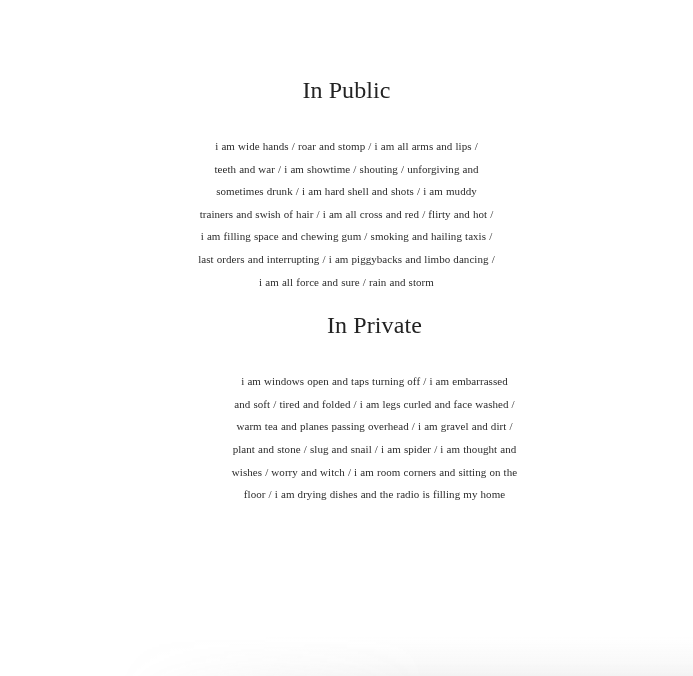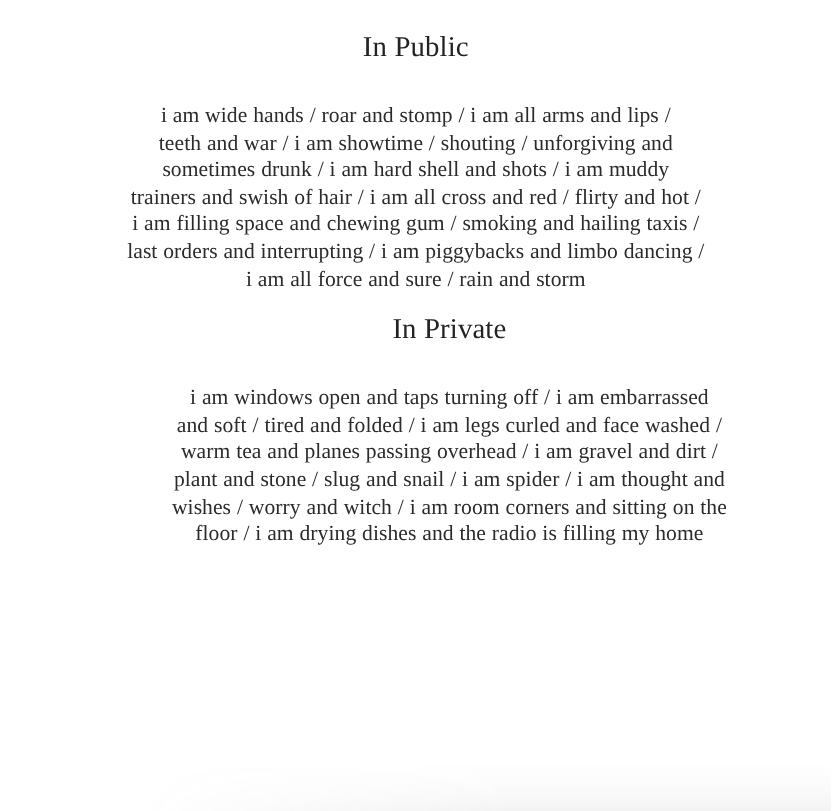--- a/index.html
+++ b/index.html
@@ -49,21 +49,21 @@
         rgba(0,0,0,0.55) 40%,
         rgba(0,0,0,1) 62%,
         rgba(0,0,0,1) 100%);
   }
 
   .poem-wrap {
     position: absolute;
     left: 0;
     top: 0;
     width: 693px;
-    padding-top: 25px;
+    padding-top: 75px;
     box-sizing: border-box;
   }
 
   .section {
     width: 100%;
   }
 
   .section + .section {
     margin-top: 17px;
     margin-left: 28px;
@@ -77,21 +77,21 @@
     text-align: center;
     color: #232323;
     margin: 0;
     letter-spacing: 0.1px;
   }
 
   .stanza {
     width: 512px;
     margin: 0 auto;
     padding-top: 30px;
-    font-size: 18px;
+    font-size: 11px;
     line-height: 22.6px;
     text-align: center;
     color: #2b2b2b;
     white-space: pre-line;
     letter-spacing: 0.05px;
     word-spacing: 0.3px;
   }
 
   .stanza-private {
     width: 520px;

